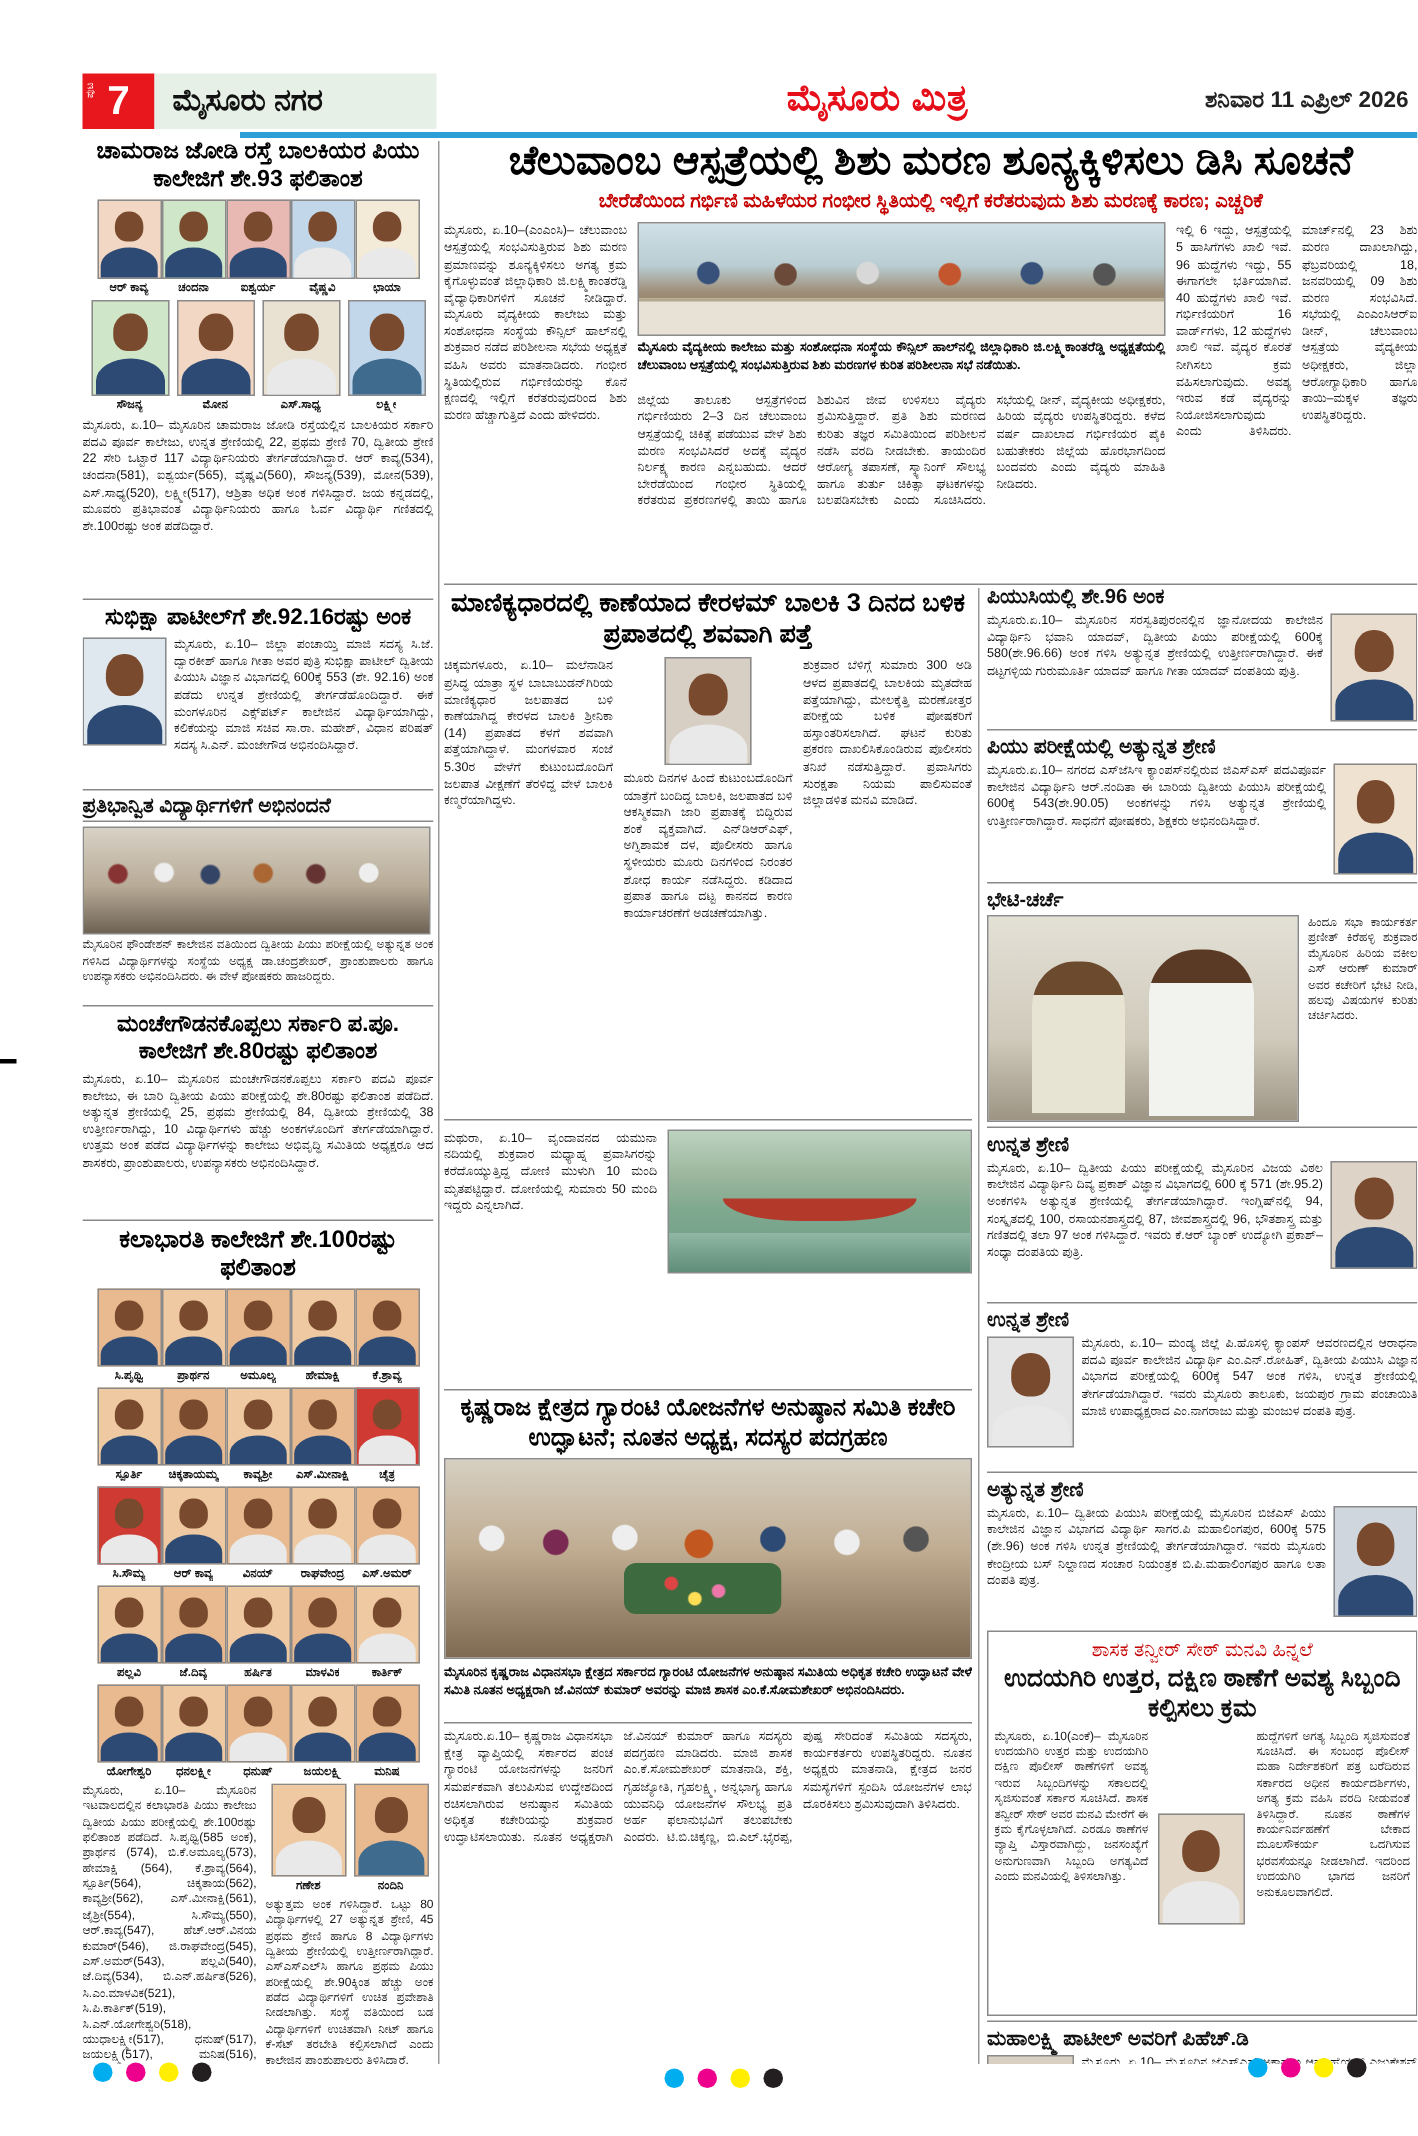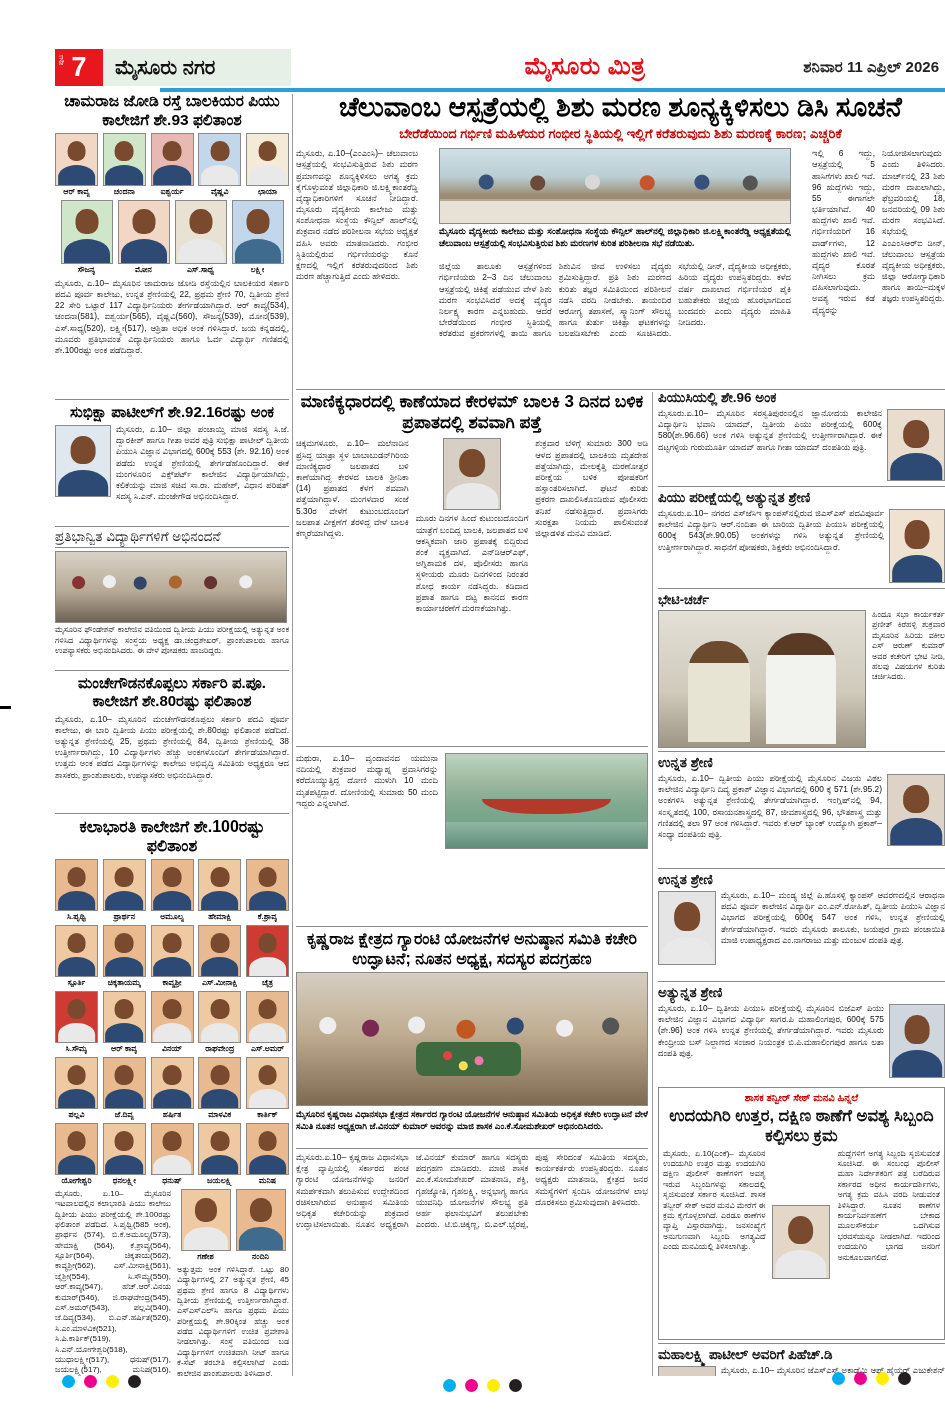--- a/index.html
+++ b/index.html
@@ -29,21 +29,21 @@
 
   
   .pt{position:relative;overflow:hidden;border:1px solid #8a8a8a;background:var(--pbg,#eed7c2)}
   .pt::before{content:"";position:absolute;left:50%;top:14%;width:46%;height:40%;transform:translateX(-50%);background:#7a4a2e;border-radius:48% 48% 42% 42%}
   .pt::after{content:"";position:absolute;left:50%;bottom:-10%;width:92%;height:48%;transform:translateX(-50%);background:#2c4a74;border-radius:50% 50% 0 0}
   .pt.sh-w::after{background:#e9e9e9}
   .pt.sh-t::after{background:#3e6b8e}
   .bg-red{--pbg:#cf3b33}
   .pc{display:flex;flex-direction:column;align-items:center}
   .pname{font-size:7.8px;font-weight:bold;margin-top:1px;white-space:nowrap;overflow:hidden;max-width:100%}
-  .prow{display:flex;justify-content:space-between;margin-top:3px}
+  .prow{display:flex;justify-content:center;margin-top:3px}
   .prow-c{display:flex;justify-content:center;gap:5px;margin-top:3px}
 
   
   .ph{position:relative;overflow:hidden;border:1px solid #8a8a8a}
   .ph-meeting{background:linear-gradient(180deg,#cfe0e6 0%,#b9cdd2 38%,#9e8d76 62%,#8c7a62 100%)}
   .ph-meeting::before{content:"";position:absolute;left:4%;top:34%;width:92%;height:26%;background:
     radial-gradient(circle at 10% 40%,#37517a 0 7px,transparent 8px),
     radial-gradient(circle at 26% 45%,#6b4a3a 0 7px,transparent 8px),
     radial-gradient(circle at 43% 40%,#d8d8d8 0 7px,transparent 8px),
     radial-gradient(circle at 60% 44%,#c4562e 0 7px,transparent 8px),
@@ -78,35 +78,35 @@
   
   .leftcol{position:absolute;left:55px;top:92px;width:234px;height:1284px;overflow:hidden}
   .lead{position:absolute;left:296px;top:92px;width:649px;height:294px;overflow:hidden}
   .kerala{position:absolute;left:296px;top:392px;width:352px;height:352px;overflow:hidden}
   .yamuna{position:absolute;left:296px;top:749px;width:352px;height:176px;overflow:hidden}
   .kr{position:absolute;left:296px;top:929px;width:352px;height:446px;overflow:hidden}
   .rightcol{position:absolute;left:658px;top:390px;width:287px;height:986px;overflow:hidden}
 
   .lead-h1{font-size:27px;font-weight:bold;text-align:center;line-height:1.12;color:#000}
   .lead-sub{font-size:13px;font-weight:bold;text-align:center;color:#c40000;margin-top:4px}
-  .lead-row{display:flex;gap:21px;margin-top:6px;height:222px;overflow:hidden}
+  .lead-row{display:flex;gap:7px;margin-top:6px;height:222px;overflow:hidden}
   .lead-colA{width:122px;flex:none}
   .lead-center{width:352px;flex:none;display:flex;flex-direction:column}
   .lead-colE{flex:1;column-count:2;column-gap:7px}
   .lead-3col{column-count:3;column-gap:7px;margin-top:3px;flex:1;overflow:hidden}
 
   .s1-h{font-size:15.5px}
   .s-h{font-size:15px}
-  .grp-h{font-size:13.5px;font-weight:normal;border-top:1px solid #888;border-bottom:1px solid #888;padding:2px 0;margin:4px 0 3px}
+  .grp-h{font-size:13.5px;font-weight:bold;border-top:1px solid #888;border-bottom:1px solid #888;padding:2px 0;margin:4px 0 3px}
   .kb-bottom{display:flex;gap:6px;margin-top:3px}
   .fl{float:left;margin:1px 5px 2px 0}
   .fr{float:right;margin:1px 0 2px 5px}
   .r-h{font-size:13.5px;font-weight:bold;text-align:left;margin:3px 0 2px}
   .ud-box{border:1px solid #888;padding:4px 4px 2px;margin-top:4px}
-  .ud-kicker{font-size:10px;font-weight:bold;text-align:center;color:#c40000}
+  .ud-kicker{font-size:13px;font-weight:normal;text-align:center;color:#c40000}
   .ud-h{font-size:16.5px;font-weight:bold;text-align:center;line-height:1.2;margin:2px 0 3px}
   .ud-row{display:flex;gap:6px;margin-top:2px}
 
   .cmyk{position:absolute;display:flex;gap:9px}
   .dot{width:13px;height:13px;border-radius:50%}
 
   .clear{clear:both}
 </style>
 </head>
 <body>
@@ -335,21 +335,21 @@
       </div>
     </div>
   </div>
 
   <div class="kerala">
     <div class="hd-c" style="font-size:17px">ಮಾಣಿಕ್ಯಧಾರದಲ್ಲಿ ಕಾಣೆಯಾದ ಕೇರಳಮ್ ಬಾಲಕಿ 3 ದಿನದ ಬಳಿಕ ಪ್ರಪಾತದಲ್ಲಿ ಶವವಾಗಿ ಪತ್ತೆ</div>
     <div style="display:flex;gap:7px;margin-top:5px;height:296px;overflow:hidden">
       <div class="bt" style="flex:1">ಚಿಕ್ಕಮಗಳೂರು, ಏ.10– ಮಲೆನಾಡಿನ ಪ್ರಸಿದ್ಧ ಯಾತ್ರಾ ಸ್ಥಳ ಬಾಬಾಬುಡನ್‌ಗಿರಿಯ ಮಾಣಿಕ್ಯಧಾರ ಜಲಪಾತದ ಬಳಿ ಕಾಣೆಯಾಗಿದ್ದ ಕೇರಳದ ಬಾಲಕಿ ಶ್ರೀನಿಕಾ (14) ಪ್ರಪಾತದ ಕೆಳಗೆ ಶವವಾಗಿ ಪತ್ತೆಯಾಗಿದ್ದಾಳೆ. ಮಂಗಳವಾರ ಸಂಜೆ 5.30ರ ವೇಳೆಗೆ ಕುಟುಂಬದೊಂದಿಗೆ ಜಲಪಾತ ವೀಕ್ಷಣೆಗೆ ತೆರಳಿದ್ದ ವೇಳೆ ಬಾಲಕಿ ಕಣ್ಮರೆಯಾಗಿದ್ದಳು.</div>
       <div style="flex:1">
         <div class="pt sh-w" style="width:58px;height:72px;--pbg:#d8cfc4;margin:0 auto 3px"></div>
-        <div class="bt">ಮೂರು ದಿನಗಳ ಹಿಂದೆ ಕುಟುಂಬದೊಂದಿಗೆ ಯಾತ್ರೆಗೆ ಬಂದಿದ್ದ ಬಾಲಕಿ, ಜಲಪಾತದ ಬಳಿ ಆಕಸ್ಮಿಕವಾಗಿ ಜಾರಿ ಪ್ರಪಾತಕ್ಕೆ ಬಿದ್ದಿರುವ ಶಂಕೆ ವ್ಯಕ್ತವಾಗಿದೆ. ಎನ್‌ಡಿಆರ್‌ಎಫ್, ಅಗ್ನಿಶಾಮಕ ದಳ, ಪೊಲೀಸರು ಹಾಗೂ ಸ್ಥಳೀಯರು ಮೂರು ದಿನಗಳಿಂದ ನಿರಂತರ ಶೋಧ ಕಾರ್ಯ ನಡೆಸಿದ್ದರು. ಕಡಿದಾದ ಪ್ರಪಾತ ಹಾಗೂ ದಟ್ಟ ಕಾನನದ ಕಾರಣ ಕಾರ್ಯಾಚರಣೆಗೆ ಮರಣಕೆಯಾಗಿತ್ತು.</div>
+        <div class="bt">ಮೂರು ದಿನಗಳ ಹಿಂದೆ ಕುಟುಂಬದೊಂದಿಗೆ ಯಾತ್ರೆಗೆ ಬಂದಿದ್ದ ಬಾಲಕಿ, ಜಲಪಾತದ ಬಳಿ ಆಕಸ್ಮಿಕವಾಗಿ ಜಾರಿ ಪ್ರಪಾತಕ್ಕೆ ಬಿದ್ದಿರುವ ಶಂಕೆ ವ್ಯಕ್ತವಾಗಿದೆ. ಎನ್‌ಡಿಆರ್‌ಎಫ್, ಅಗ್ನಿಶಾಮಕ ದಳ, ಪೊಲೀಸರು ಹಾಗೂ ಸ್ಥಳೀಯರು ಮೂರು ದಿನಗಳಿಂದ ನಿರಂತರ ಶೋಧ ಕಾರ್ಯ ನಡೆಸಿದ್ದರು. ಕಡಿದಾದ ಪ್ರಪಾತ ಹಾಗೂ ದಟ್ಟ ಕಾನನದ ಕಾರಣ ಕಾರ್ಯಾಚರಣೆಗೆ ಅಡಚಣೆಯಾಗಿತ್ತು.</div>
       </div>
       <div class="bt" style="flex:1">ಶುಕ್ರವಾರ ಬೆಳಿಗ್ಗೆ ಸುಮಾರು 300 ಅಡಿ ಆಳದ ಪ್ರಪಾತದಲ್ಲಿ ಬಾಲಕಿಯ ಮೃತದೇಹ ಪತ್ತೆಯಾಗಿದ್ದು, ಮೇಲಕ್ಕೆತ್ತಿ ಮರಣೋತ್ತರ ಪರೀಕ್ಷೆಯ ಬಳಿಕ ಪೋಷಕರಿಗೆ ಹಸ್ತಾಂತರಿಸಲಾಗಿದೆ. ಘಟನೆ ಕುರಿತು ಪ್ರಕರಣ ದಾಖಲಿಸಿಕೊಂಡಿರುವ ಪೊಲೀಸರು ತನಿಖೆ ನಡೆಸುತ್ತಿದ್ದಾರೆ. ಪ್ರವಾಸಿಗರು ಸುರಕ್ಷತಾ ನಿಯಮ ಪಾಲಿಸುವಂತೆ ಜಿಲ್ಲಾಡಳಿತ ಮನವಿ ಮಾಡಿದೆ.</div>
     </div>
   </div>
 
   <div class="yamuna">
     <div style="display:flex;gap:7px;margin-top:4px">
       <div class="bt" style="width:142px;flex:none;height:96px;overflow:hidden">ಮಥುರಾ, ಏ.10– ವೃಂದಾವನದ ಯಮುನಾ ನದಿಯಲ್ಲಿ ಶುಕ್ರವಾರ ಮಧ್ಯಾಹ್ನ ಪ್ರವಾಸಿಗರನ್ನು ಕರೆದೊಯ್ಯುತ್ತಿದ್ದ ದೋಣಿ ಮುಳುಗಿ 10 ಮಂದಿ ಮೃತಪಟ್ಟಿದ್ದಾರೆ. ದೋಣಿಯಲ್ಲಿ ಸುಮಾರು 50 ಮಂದಿ ಇದ್ದರು ಎನ್ನಲಾಗಿದೆ.</div>
       <div class="ph ph-boat" style="flex:1;height:96px"></div>
     </div>

